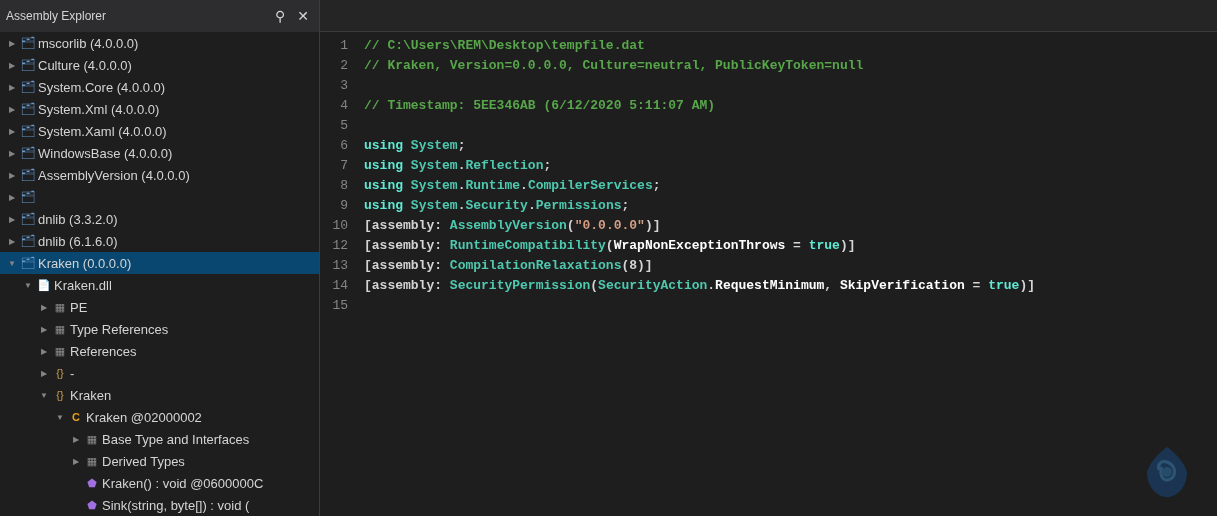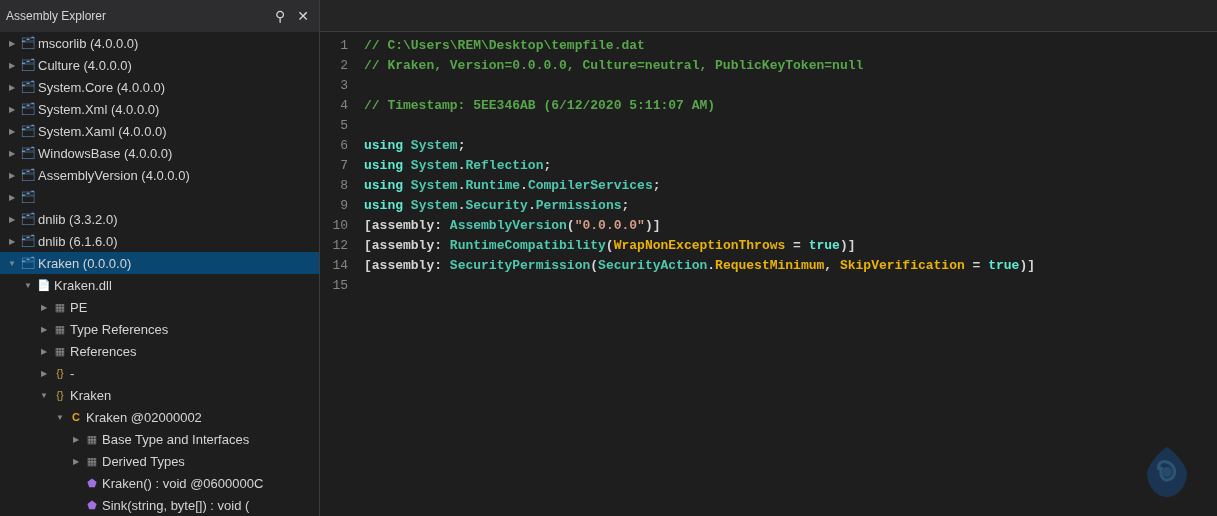--- a/index.html
+++ b/index.html
@@ -183,21 +183,21 @@
       font-size: 13px;
       white-space: pre;
       font-weight: bold;
     }
 
     
     .c-comment { color: #57a64a; }
     .c-keyword { color: #5eead4; }
     .c-type { color: #4ec9b0; }
     .c-string { color: #d69d85; }
-    .c-prop { color: #eab308; }
+    .c-prop { color: #ffffff; }
     .c-plain { color: #d4d4d4; }
 
     
     .icon-assembly {
       color: #6699cc;
       font-size: 12px;
     }
 
     .editor-container {
       position: relative;
@@ -425,20 +425,24 @@
       <div class="code-line">
         <span class="line-number">10</span>
         <span class="line-content"><span class="c-plain">[assembly: </span><span class="c-type">AssemblyVersion</span><span class="c-plain">(</span><span class="c-string">"0.0.0.0"</span><span class="c-plain">)]</span></span>
       </div>
 
       <div class="code-line">
         <span class="line-number">12</span>
         <span class="line-content"><span class="c-plain">[assembly: </span><span class="c-type">RuntimeCompatibility</span><span class="c-plain">(</span><span class="c-prop">WrapNonExceptionThrows</span><span class="c-plain"> = </span><span class="c-keyword">true</span><span class="c-plain">)]</span></span>
       </div>
 
+      <div class="code-line">
+        <span class="line-number">13</span>
+        <span class="line-content"><span class="c-plain">[assembly: </span><span class="c-type">CompilationRelaxations</span><span class="c-plain">(8)]</span></span>
+      </div>
 
       <div class="code-line">
         <span class="line-number">14</span>
         <span class="line-content"><span class="c-plain">[assembly: </span><span class="c-type">SecurityPermission</span><span class="c-plain">(</span><span class="c-type">SecurityAction</span><span class="c-plain">.</span><span class="c-prop">RequestMinimum</span><span class="c-plain">, </span><span class="c-prop">SkipVerification</span><span class="c-plain"> = </span><span class="c-keyword">true</span><span class="c-plain">)]</span></span>
       </div>
 
       <div class="code-line">
         <span class="line-number">15</span>
         <span class="line-content"></span>
       </div>

